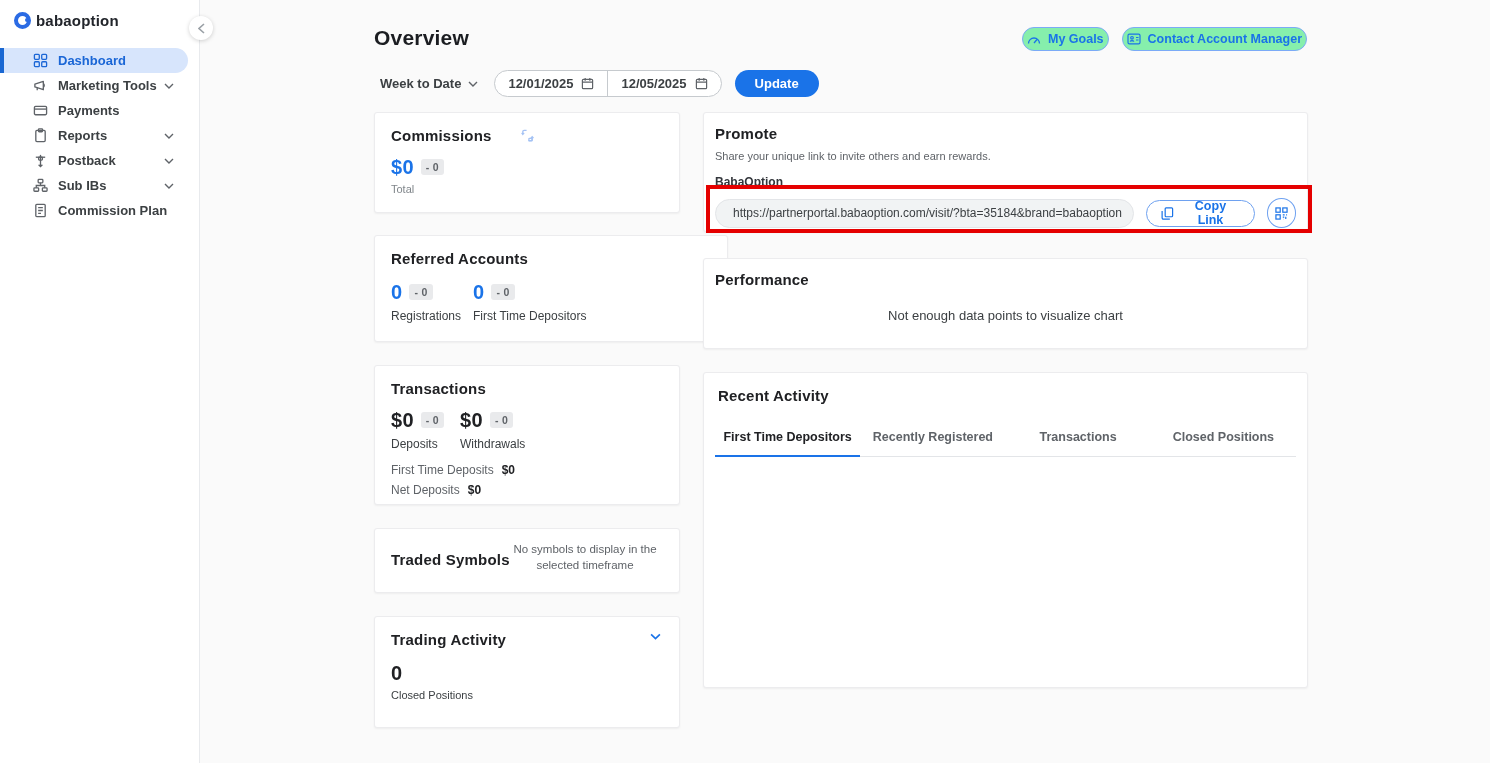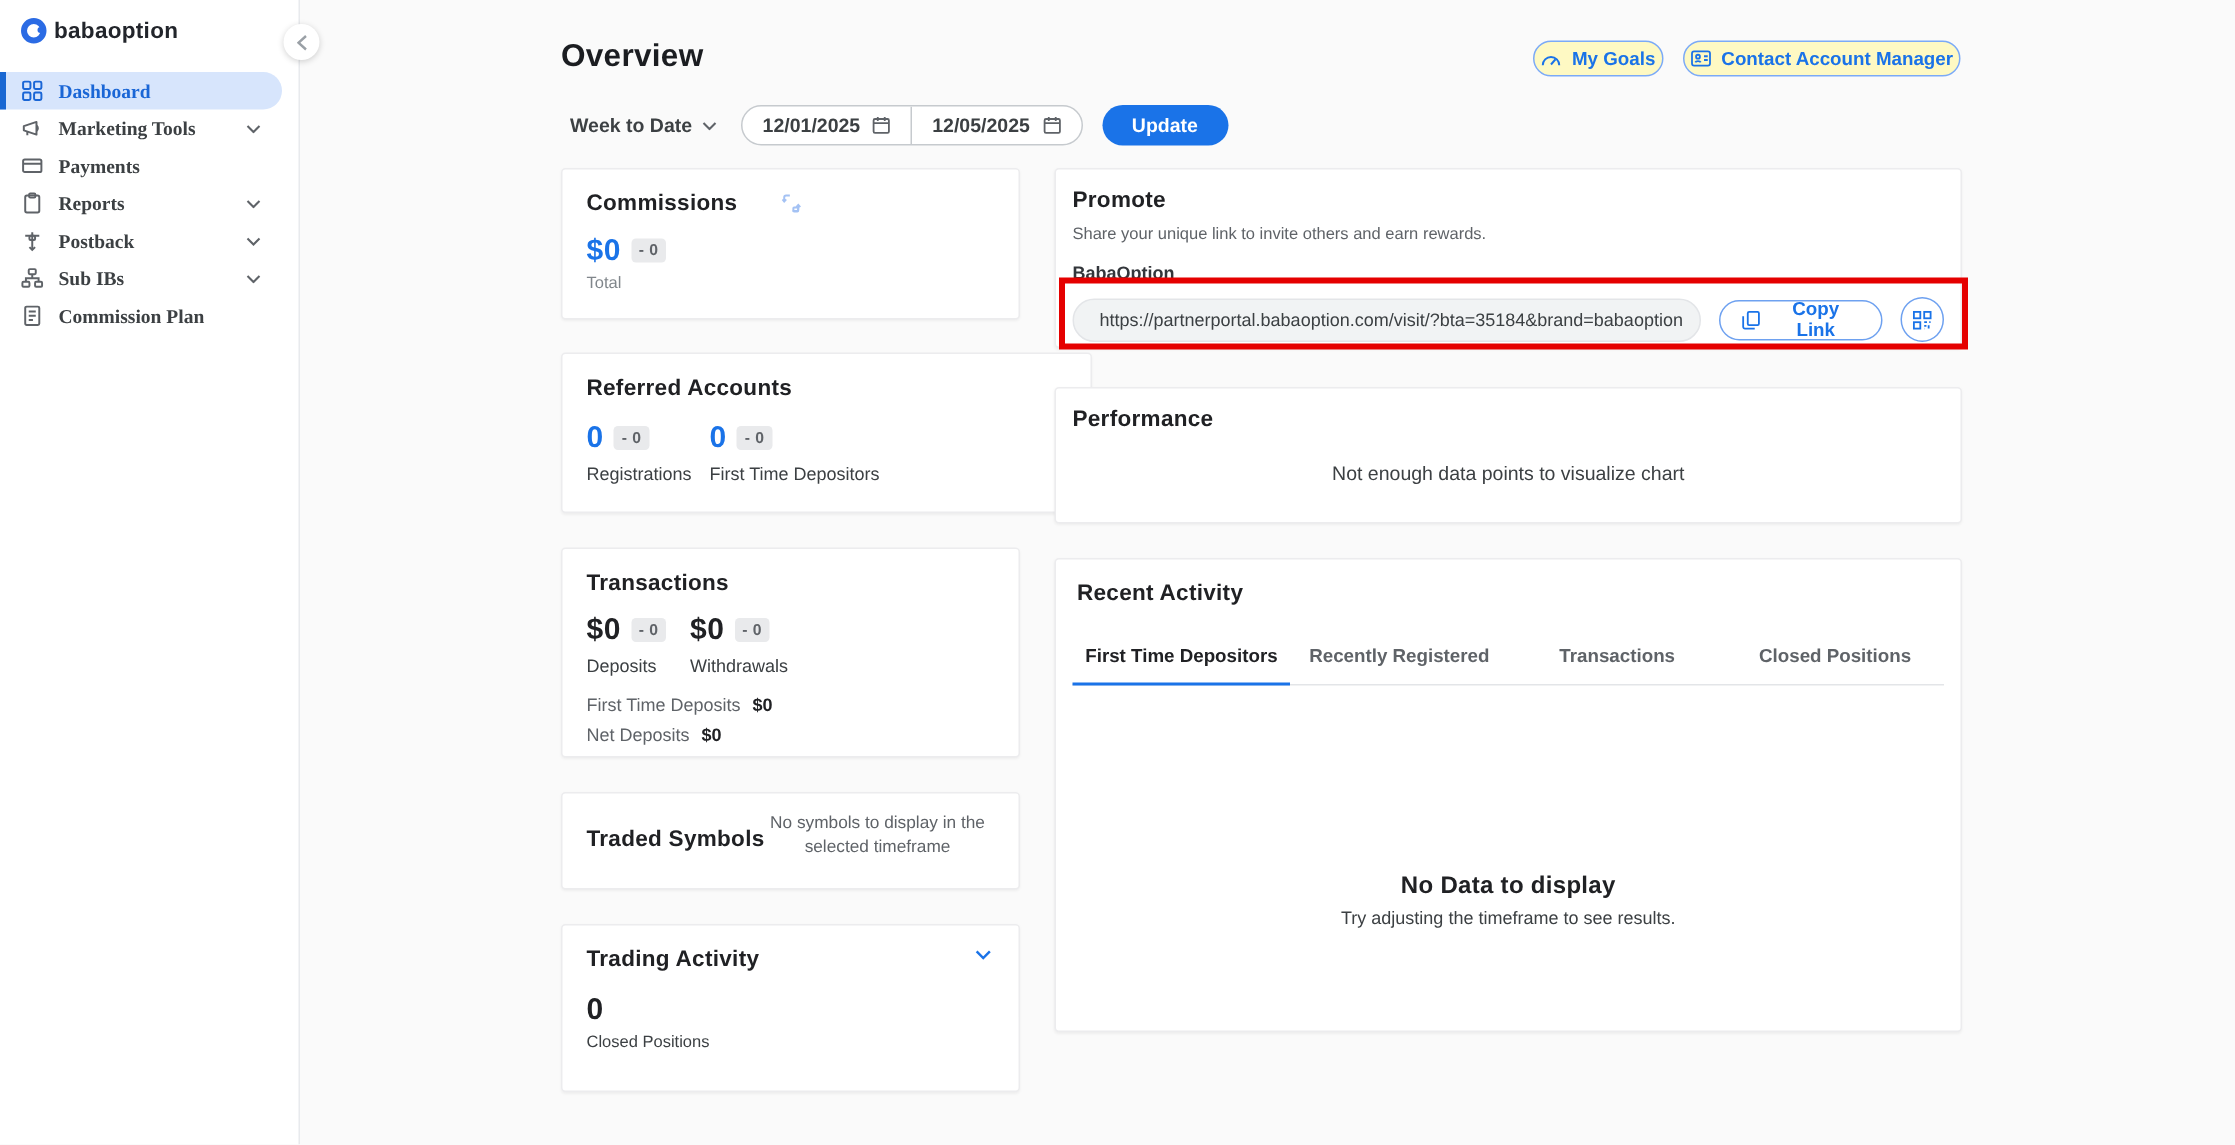--- a/index.html
+++ b/index.html
@@ -27,24 +27,23 @@
   }
   .logo-text { font-size:15px; font-weight:bold; color:#22252b; letter-spacing:.2px; }
   .collapse-btn {
     position:absolute; left:189px; top:16px; width:24px; height:24px; border-radius:50%;
     background:#fff; box-shadow:0 1px 4px rgba(0,0,0,.18); z-index:6;
     display:flex; align-items:center; justify-content:center; color:#9aa0a6;
     cursor:pointer;
   }
   .nav { position:absolute; top:48px; left:0; width:200px; }
   .nav-item {
-    height:25px; display:flex; align-items:center; padding-left:13px;
+    height:25px; display:flex; align-items:center; padding-left:32px;
     position:relative; color:#3c4043; font-size:13px; font-weight:bold;
     cursor:pointer;
-    font-family:Liberation Serif, serif;
   }
   .nav-item .nav-icon { width:16px; height:16px; display:flex; align-items:center; justify-content:center; color:#5f6368; flex:0 0 16px; }
   .nav-item .nav-label { margin-left:10px; white-space:nowrap; }
   .nav-item .nav-chevron { position:absolute; right:26px; color:#5f6368; display:flex; }
   .nav-item.active {
     background:#d7e5fc; border-radius:0 14px 14px 0; width:188px;
     color:#1a66d6;
   }
   .nav-item.active .nav-icon { color:#1a66d6; }
   .nav-item.active::before{
@@ -63,21 +62,21 @@
   .date-cell + .date-cell { border-left:1px solid #c6cace; }
   .date-cell .cal { color:#5f6368; display:flex; }
   .update-btn {
     margin-left:13px; height:27px; padding:0 20px; border:none; border-radius:14px;
     background:#1a73e8; color:#fff; font-size:13px; font-weight:bold; cursor:pointer;
     font-family:"Liberation Sans",sans-serif;
   }
   .topright { position:absolute; right:183px; top:27px; display:flex; gap:13px; }
   .pill-btn {
     height:24px; display:flex; align-items:center; gap:7px; padding:0 4px;
-    border:1px solid #7baaf7; border-radius:13px; background:#fef9c3;
+    border:1px solid #7baaf7; border-radius:13px; background:#86efac;
     color:#1a73e8; font-size:12.5px; font-weight:bold; cursor:pointer;
     font-family:"Liberation Sans",sans-serif;
   }
   .pill-btn .pb-icon { display:flex; color:#1a73e8; }
   
   .card {
     position:absolute; background:#fff; border:1px solid #ececee; border-radius:3px;
     box-shadow:0 1px 2px rgba(0,0,0,.05);
   }
   .card-title { font-size:15px; font-weight:bold; color:#202124; letter-spacing:.2px; }
@@ -421,17 +420,13 @@
 </div>
 
 <div class="card" id="card-recent">
   <div class="card-title" style="margin-left:3px;">Recent Activity</div>
   <div class="tabs">
     <div class="tab active">First Time Depositors</div>
     <div class="tab">Recently Registered</div>
     <div class="tab">Transactions</div>
     <div class="tab">Closed Positions</div>
   </div>
-  <div class="ra-empty">
-    <div class="ra-empty-title">No Data to display</div>
-    <div class="ra-empty-sub">Try adjusting the timeframe to see results.</div>
-  </div>
 </div>
 
 </body></html>

